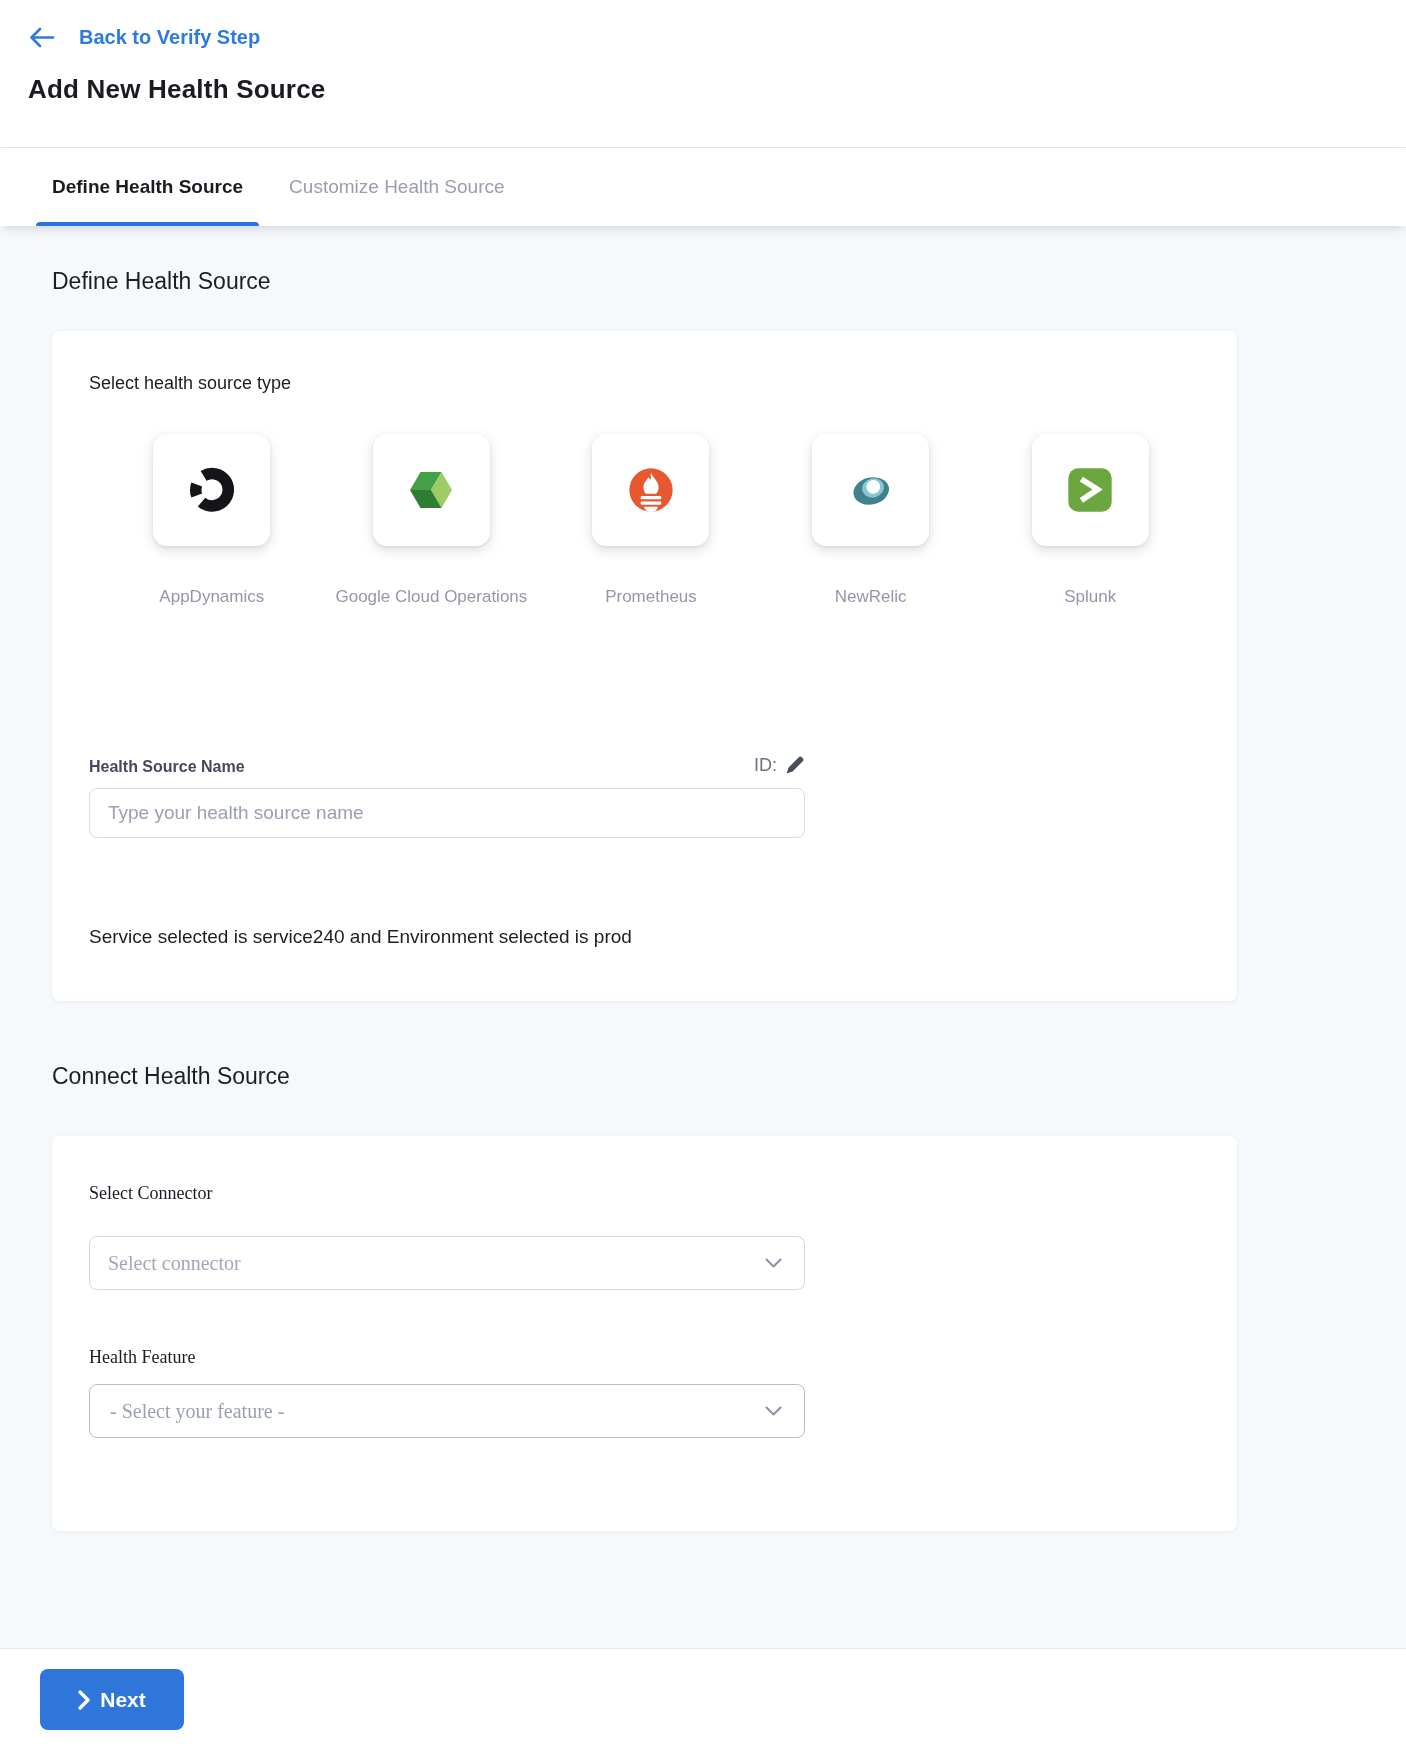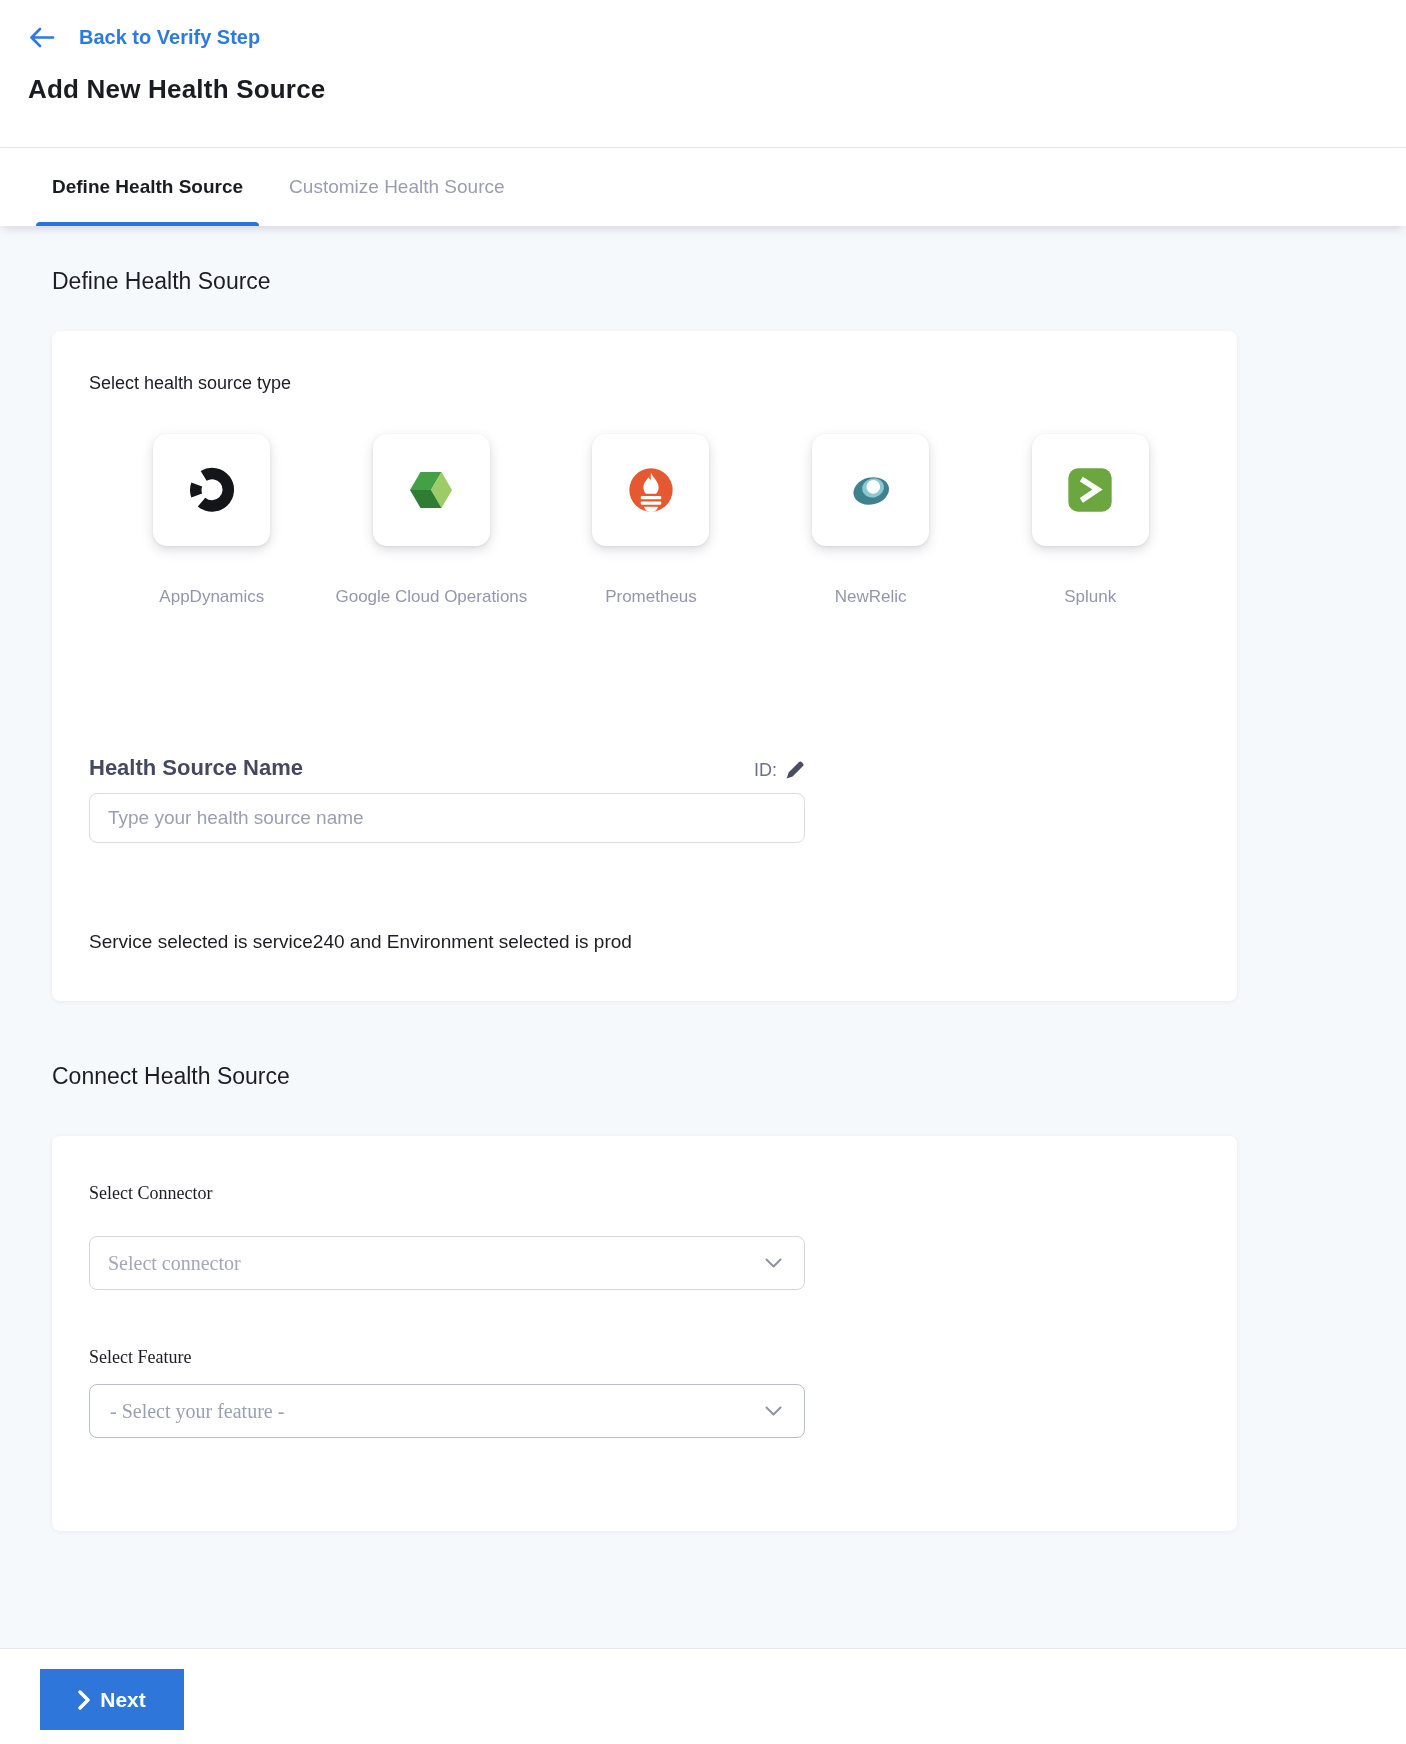--- a/index.html
+++ b/index.html
@@ -44,21 +44,21 @@
   .types-row { display:flex; margin-top:40px; margin-left:13px; }
   .type-col { width:230px; display:flex; flex-direction:column; align-items:center; }
   .type-card {
     width:117px; height:112px; background:#fff; border-radius:14px;
     display:flex; align-items:center; justify-content:center; cursor:pointer;
     box-shadow:0 4px 12px rgba(96,97,112,0.22), 0 1px 3px rgba(40,41,61,0.08);
   }
   .type-label { margin-top:41px; font-size:17px; color:#9496ad; text-align:center; white-space:nowrap; }
   
   .name-row { margin-top:148px; width:716px; display:flex; align-items:flex-end; justify-content:space-between; }
-  .name-label { font-size:22px; font-weight:600; color:#454960; }
+  .name-label { font-size:16px; font-weight:600; color:#454960; }
   .id-group { display:flex; align-items:flex-start; gap:8px; }
   .id-label { font-size:18px; color:#6e7184; }
   .edit-icon { cursor:pointer; display:flex; }
   .text-input {
     margin-top:12px; width:716px; height:50px; border:1px solid #d9dbe8; border-radius:8px;
     background:#fff; font-family:"Liberation Sans",sans-serif; font-size:19px; color:#1d1e24;
     padding:12px 18px; outline:none;
   }
   .text-input::placeholder { color:#9aa0b2; }
   .service-note { margin-top:88px; font-size:19px; color:#1d1e24; }
@@ -67,21 +67,21 @@
     margin-top:32px; width:716px; height:54px; border:1px solid #d4d6e2; border-radius:8px;
     background:#fff; display:flex; align-items:center; justify-content:space-between;
     padding:0 22px 0 18px; cursor:pointer;
   }
   .select-box.feature { margin-top:16px; border-color:#b9bccc;padding-left:20px; }
   .select-placeholder { font-size:20px; color:#a3a7b8; }
   .feature-label { margin-top:57px; }
   
   .footer { background:#fff; height:96px; border-top:1px solid #e6e8f0; padding:20px 0 0 40px; }
   .next-btn {
-    width:144px; height:61px; background:#2e76d9; border:none; border-radius:0;
+    width:144px; height:61px; background:#2e76d9; border:none; border-radius:8px;
     color:#fff; font-family:"Liberation Sans",sans-serif; font-size:21px; font-weight:600;
     display:flex; align-items:center; justify-content:center; gap:10px; cursor:pointer;
   }
 </style>
 </head>
 <body>
 
 <div class="header">
   <div class="back-row">
     <span style="display:flex;">
@@ -204,21 +204,21 @@
     <div class="field-label-lg">Select Connector</div>
     <div class="select-box">
       <span class="select-placeholder">Select connector</span>
       <span style="display:flex;">
         <svg width="17" height="11" viewBox="0 0 17 11">
             <path d="M1.5 1.5 L8.5 8.5 L15.5 1.5" fill="none" stroke="#8f93a6" stroke-width="2.1" stroke-linecap="round" stroke-linejoin="round"></path>
           </svg>
       </span>
     </div>
 
-    <div class="field-label-lg feature-label">Select Feature</div>
+    <div class="field-label-lg feature-label">Health Feature</div>
     <div class="select-box feature">
       <span class="select-placeholder" style="color:#99a0b0;">- Select your  feature -</span>
       <span style="display:flex;">
         <svg width="17" height="11" viewBox="0 0 17 11">
             <path d="M1.5 1.5 L8.5 8.5 L15.5 1.5" fill="none" stroke="#8f93a6" stroke-width="2.1" stroke-linecap="round" stroke-linejoin="round"></path>
           </svg>
       </span>
     </div>
   </div>
 

